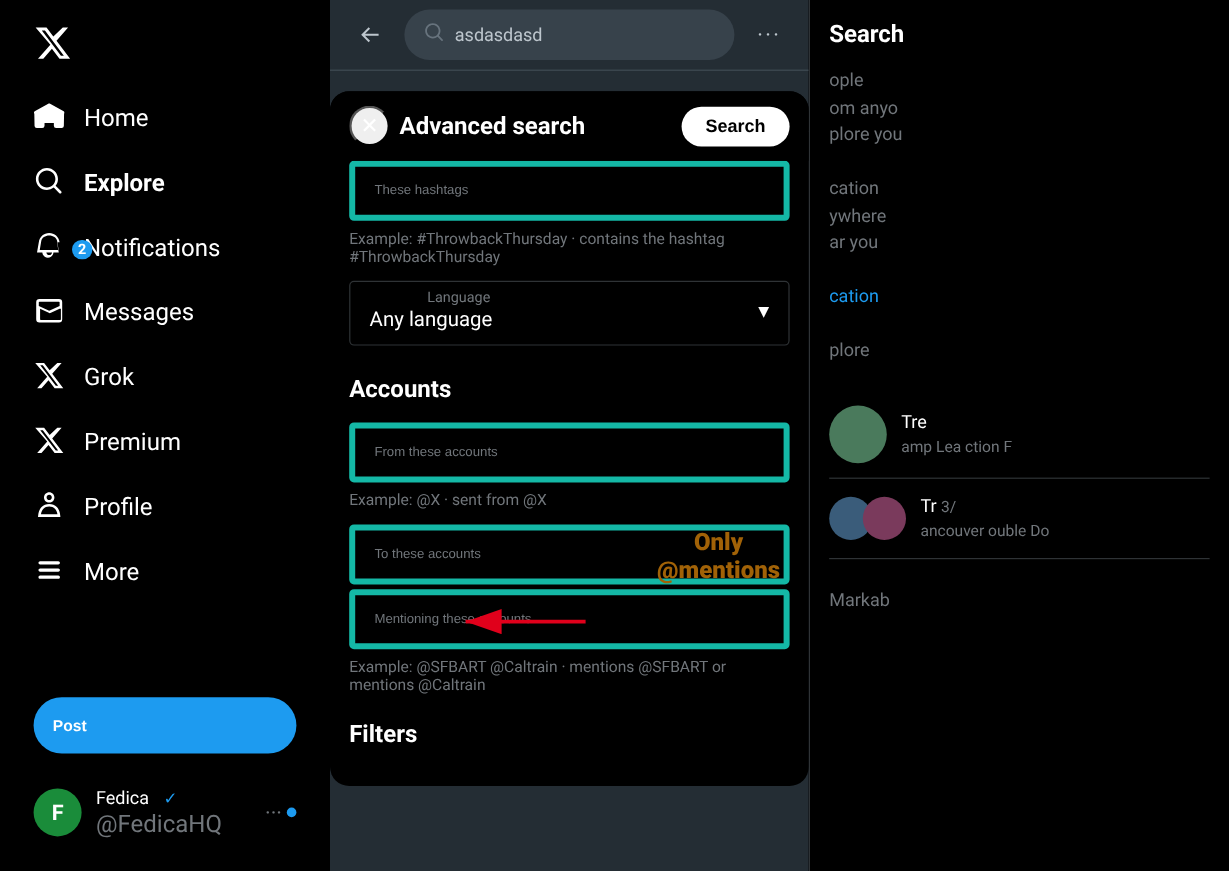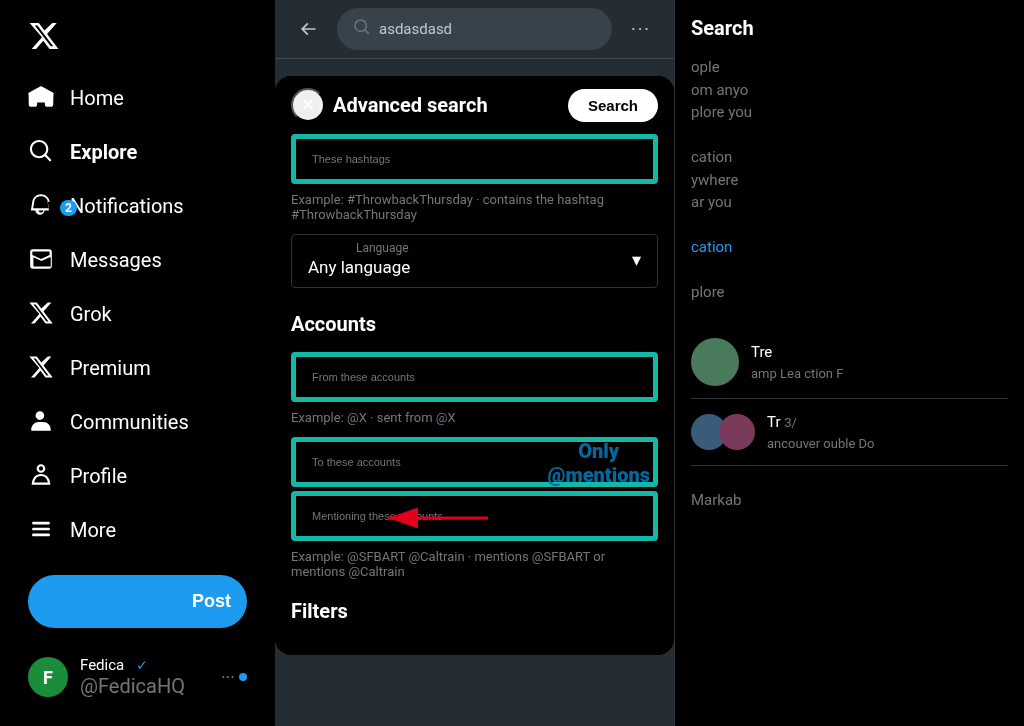--- a/index.html
+++ b/index.html
@@ -73,25 +73,25 @@
       position: absolute;
       top: 8px;
       left: 32px;
     }
     .post-button {
       background: #1d9bf0;
       color: #fff;
       border: none;
       border-radius: 9999px;
       padding: 16px;
-      font-size: 18px;
+      font-size: 13px;
       font-weight: 700;
       cursor: pointer;
       margin: 16px;
-      text-align: right;
+      text-align: left;
     }
     .user-profile {
       display: flex;
       align-items: center;
       gap: 12px;
       padding: 12px 16px;
       border-radius: 9999px;
       cursor: pointer;
       margin-bottom: 8px;
     }
@@ -437,28 +437,20 @@
       </span>
       <span>Grok</span>
     </div>
     <div class="nav-item">
       <span class="nav-icon">
         <svg width="26" height="26" viewBox="0 0 24 24" fill="currentColor">
             <path d="M18.244 2.25h3.308l-7.227 8.26 8.502 11.24H16.17l-4.714-6.231-5.401 6.231H2.748l7.73-8.835L1.254 2.25H8.08l4.253 5.622 5.91-5.622zm-1.161 17.52h1.833L7.084 4.126H5.117z"></path>
           </svg>
       </span>
       <span>Premium</span>
-    </div>
-    <div class="nav-item">
-      <span class="nav-icon">
-        <svg width="26" height="26" viewBox="0 0 24 24" fill="currentColor">
-            <path d="M7 7c0-2.21 1.79-4 4-4s4 1.79 4 4-1.79 4-4 4S7 9.21 7 7zm14 13c0-3.87-3.13-7-7-7H10c-3.87 0-7 3.13-7 7v1h18v-1z"></path>
-          </svg>
-      </span>
-      <span>Communities</span>
     </div>
     <div class="nav-item">
       <span class="nav-icon">
         <svg width="26" height="26" viewBox="0 0 24 24" fill="currentColor">
             <path d="M5.651 19h12.698c-.337-1.8-1.023-3.21-1.945-4.19C15.318 13.65 13.838 13 12 13s-3.317.65-4.404 1.81c-.922.98-1.608 2.39-1.945 4.19zm.486-5.56C7.627 11.85 9.648 11 12 11s4.373.85 5.863 2.44c1.477 1.58 2.366 3.8 2.632 6.46l.11 1.1H3.395l.11-1.1c.266-2.66 1.155-4.88 2.632-6.46zM12 4c-1.105 0-2 .9-2 2s.895 2 2 2 2-.9 2-2-.895-2-2-2zM8 6c0-2.21 1.79-4 4-4s4 1.79 4 4-1.79 4-4 4-4-1.79-4-4z"></path>
           </svg>
       </span>
       <span>Profile</span>
     </div>
     <div class="nav-item">
@@ -555,21 +547,21 @@
             
             <svg style="position:absolute; top:50%; right:160px; transform:translateY(-50%); z-index:10; pointer-events:none;" width="120" height="40" viewBox="0 0 120 40">
               <defs>
                 <marker id="arrowhead" markerWidth="10" markerHeight="7" refX="10" refY="3.5" orient="auto">
                   <polygon points="0 0, 10 3.5, 0 7" fill="#e0001b"></polygon>
                 </marker>
               </defs>
               <line x1="110" y1="20" x2="10" y2="20" stroke="#e0001b" stroke-width="3" marker-end="url(#arrowhead)"></line>
             </svg>
             
-            <div style="position:absolute; top:-52px; right:8px; color:#0369a1; font-size:20px; font-weight:900; line-height:1.2; text-align:center; pointer-events:none; z-index:10;margin-left:36px;">Only<br>@mentions</div>
+            <div style="position:absolute; top:-52px; right:8px; color:#a16207; font-size:20px; font-weight:900; line-height:1.2; text-align:center; pointer-events:none; z-index:10;margin-left:36px;">Only<br>@mentions</div>
           </div>
           <div class="input-hint">Example: @SFBART @Caltrain · mentions @SFBART or mentions @Caltrain</div>
         </div>
 
         
         <div class="section-title" style="margin-top:8px;">Filters</div>
       </div>
     </div>
   </div>
 </div>

